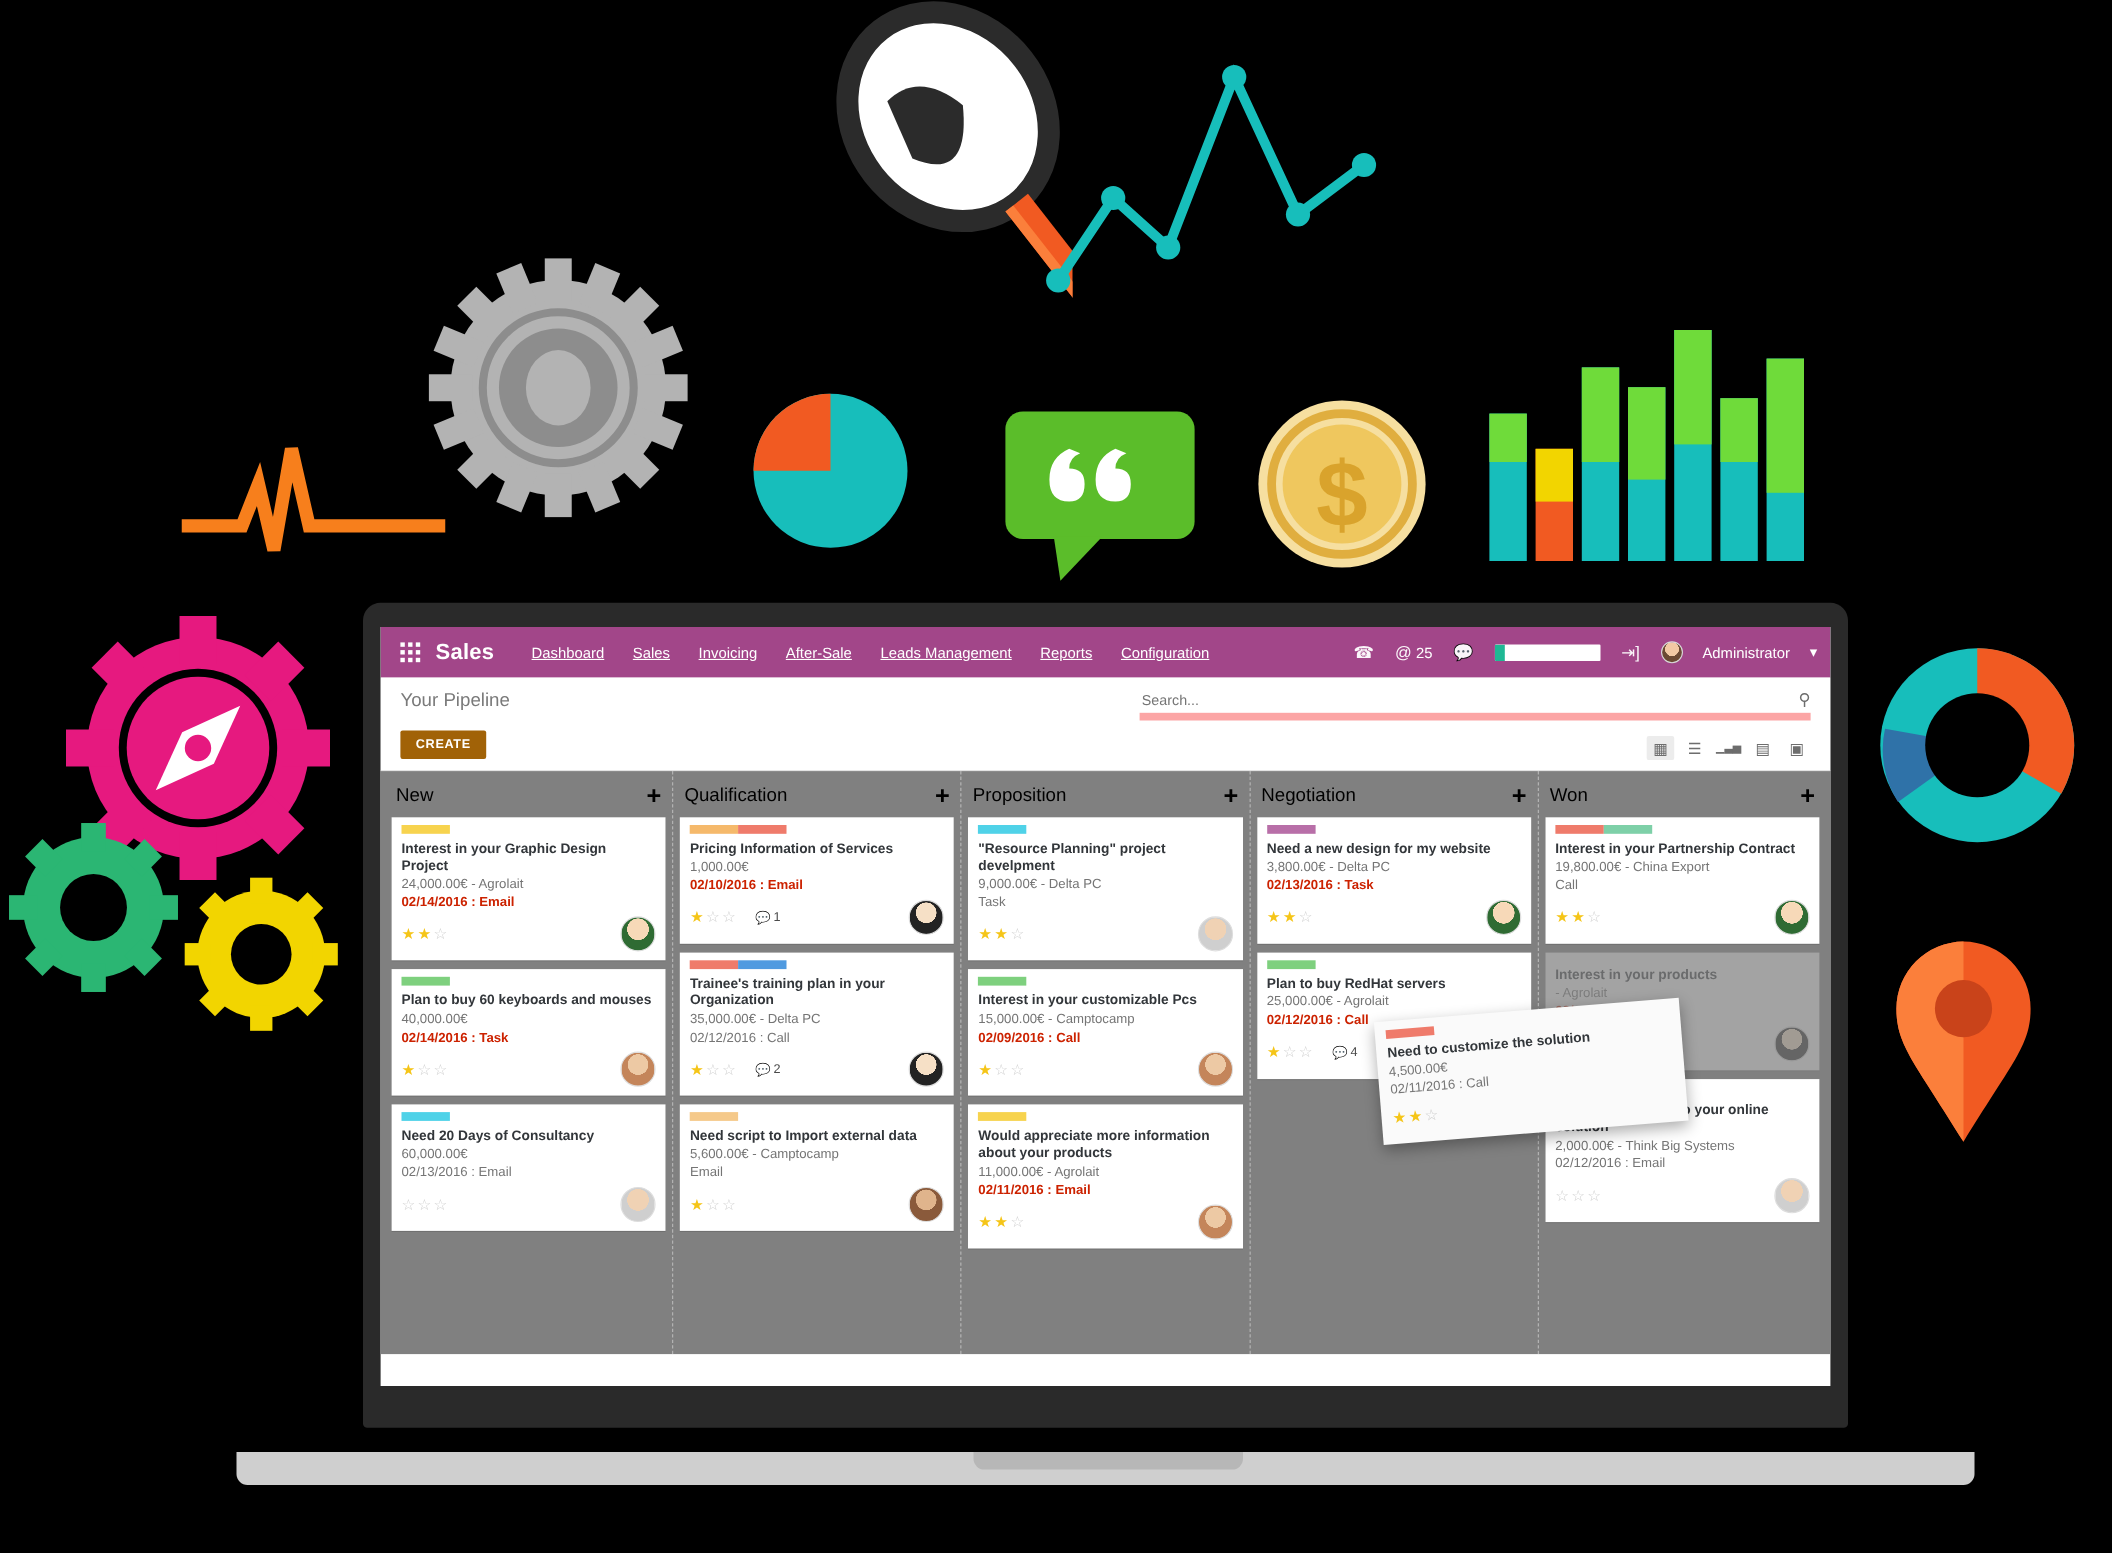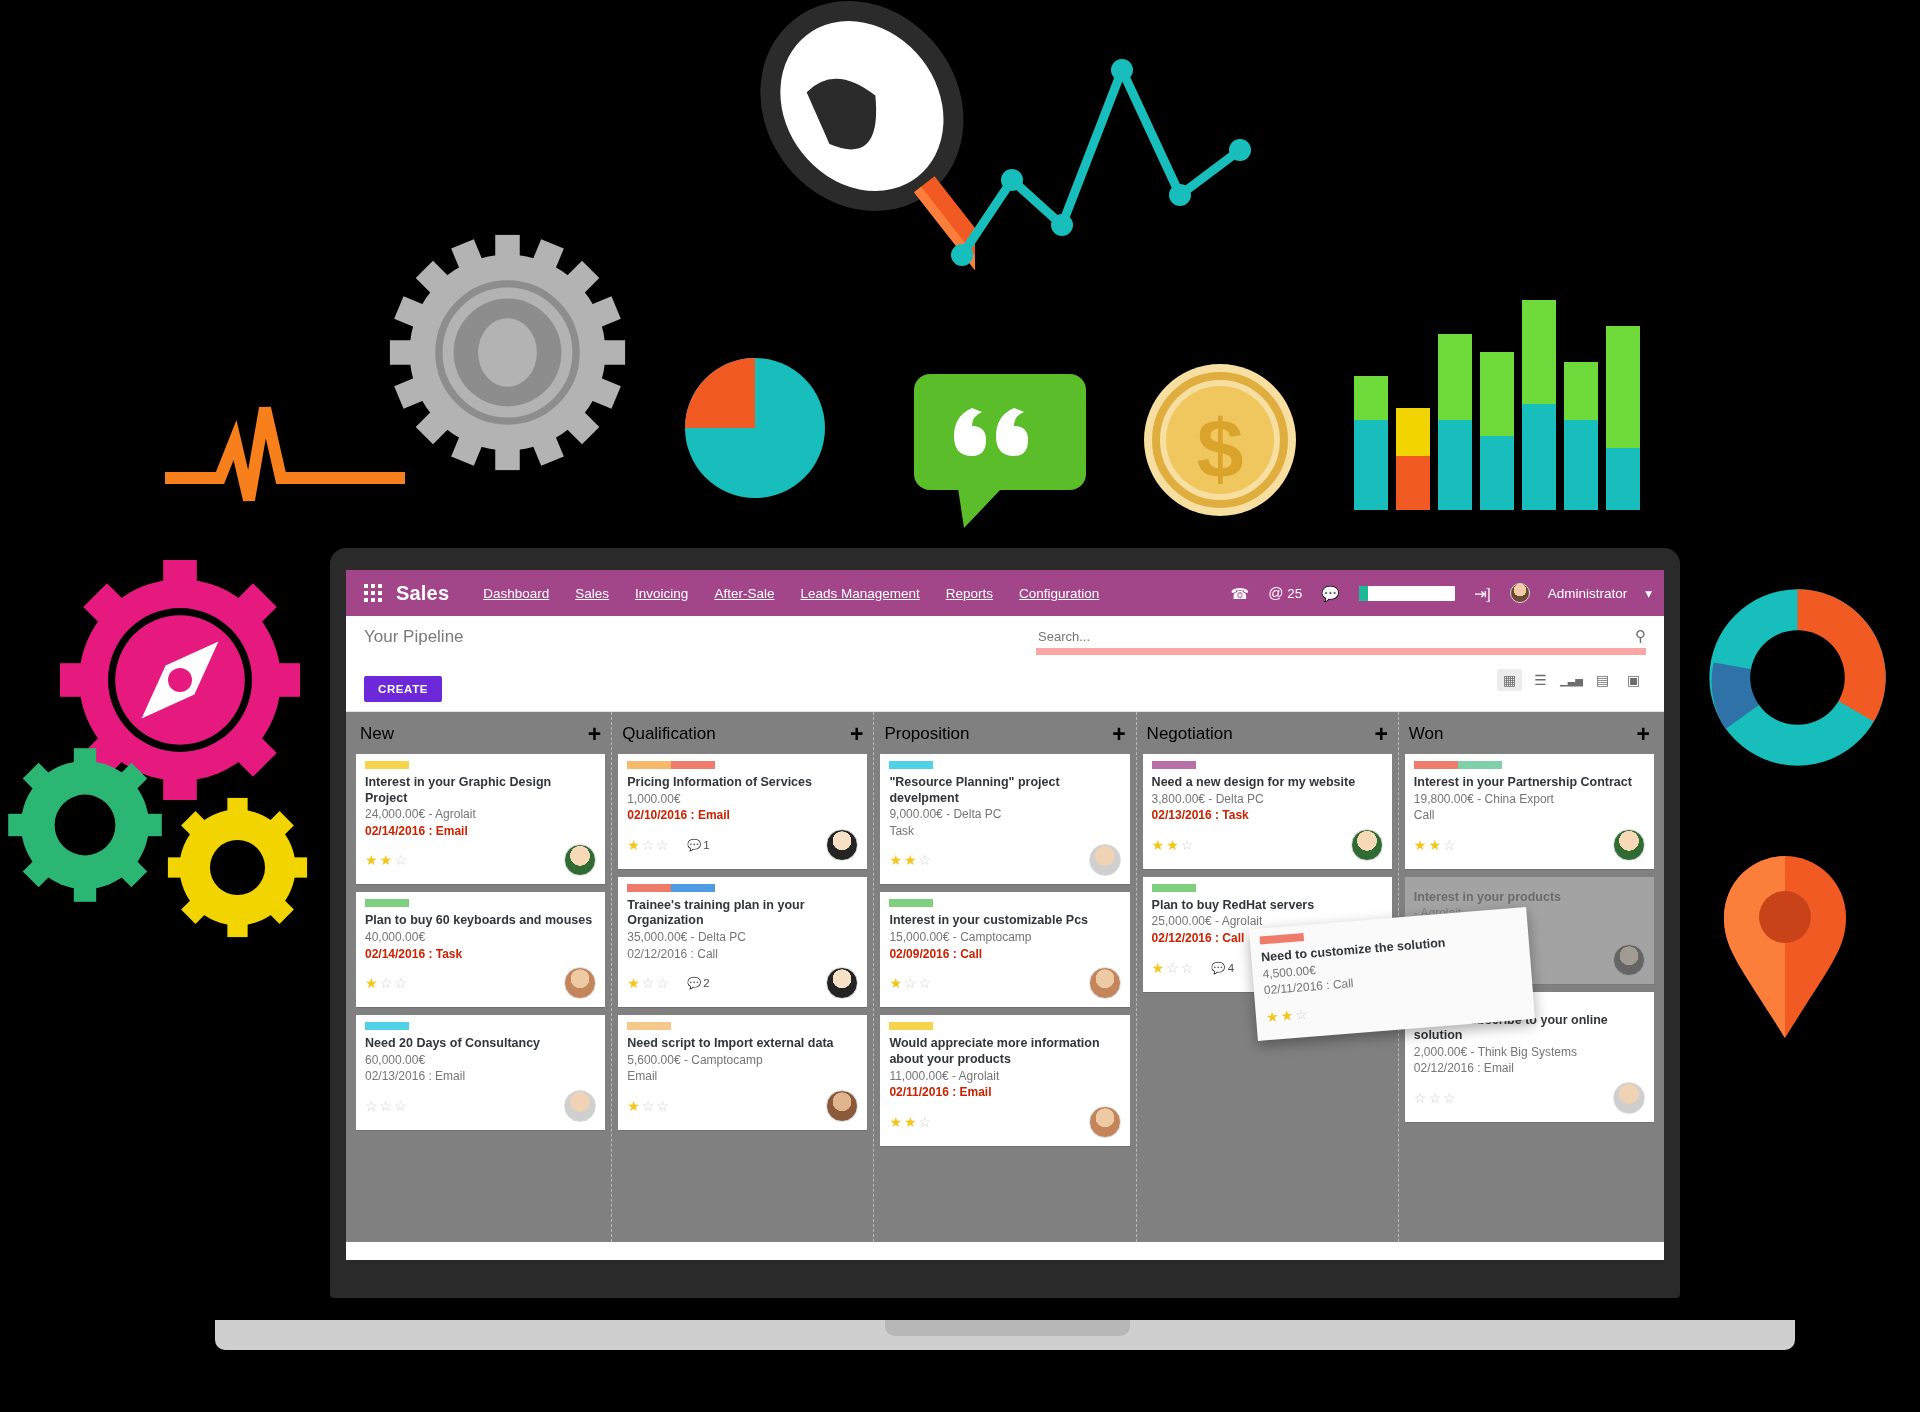--- a/index.html
+++ b/index.html
@@ -69,23 +69,23 @@
   .prog i{position:absolute;left:0;top:0;bottom:0;width:9px;background:#1fb894;display:block;}
   .avatar-nav{width:18px;height:18px;border-radius:50%;
       background:radial-gradient(circle at 50% 34%,#f2c9a4 0 42%,#6b4a33 43% 100%);
       border:1px solid #d8d8d8;display:inline-block;}
   .user{display:flex;align-items:center;gap:18px;}
 
   
   .cp{background:#fff;border-bottom:1px solid #e3e3e3;padding:11px 18px 9px 18px;
       display:flex;}
   .cp-left{flex:0 0 auto;}
-  .cp-title{color:#7a7a7a;font-size:17px;margin-bottom:2px;}
-  .create-btn{background:#6d28d9;color:#fff;border:0;font-size:11.5px;font-weight:bold;
-      letter-spacing:.6px;padding:7px 14px;border-radius:2px;cursor:pointer;margin-top:27px;}
+  .cp-title{color:#7a7a7a;font-size:17px;margin-bottom:17px;}
+  .create-btn{background:#a16207;color:#fff;border:0;font-size:11.5px;font-weight:bold;
+      letter-spacing:.6px;padding:7px 14px;border-radius:2px;cursor:pointer;}
   .cp-right{margin-left:auto;width:610px;}
   .search-wrap{display:flex;align-items:flex-end;border-bottom:7px solid #fca5a5;
       padding-bottom:3px;}
   .search-input{border:0;outline:0;flex:1;font-size:13px;color:#8a8a8a;
       font-family:inherit;background:transparent;}
   .view-switch{display:flex;justify-content:flex-end;gap:6px;margin-top:14px;}
   .view-btn{width:25px;height:22px;display:flex;align-items:center;justify-content:center;
       color:#6d6d6d;font-size:14px;border-radius:2px;cursor:pointer;}
   .view-btn.active{background:#ececec;}
 

